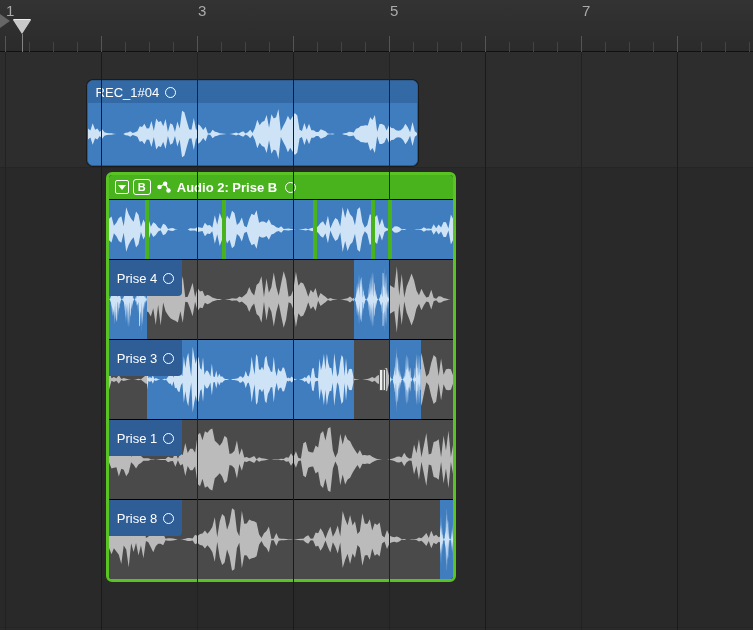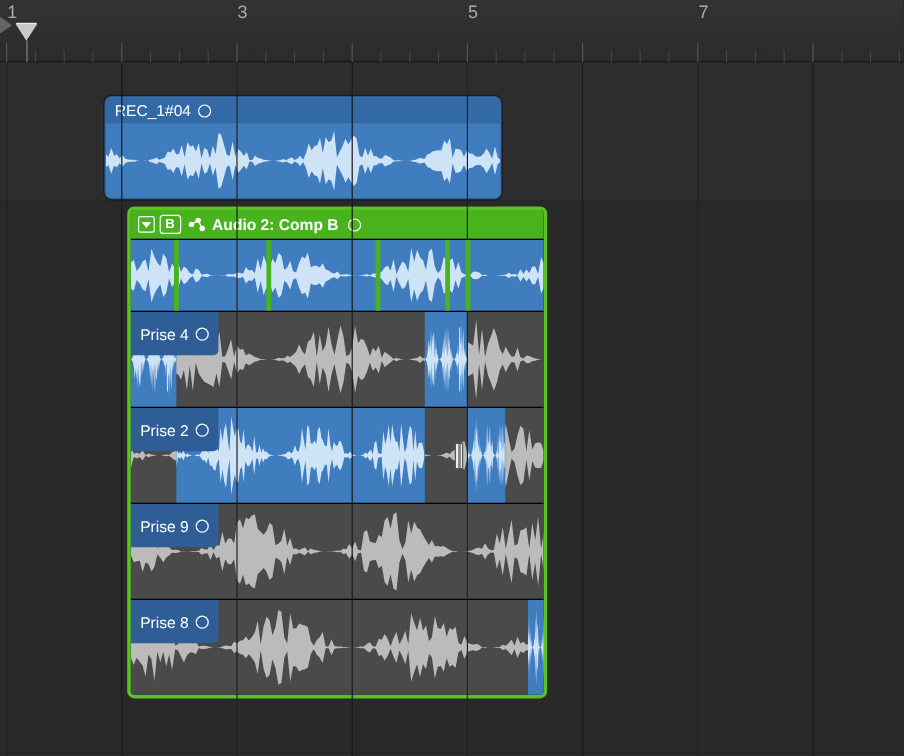--- a/index.html
+++ b/index.html
@@ -290,21 +290,21 @@
       </span>
       <span class="comp-badge">B</span>
       <span class="qf-icon">
         <svg viewBox="0 0 16 16">
             <circle cx="4" cy="8" r="2" fill="#fff"></circle>
             <circle cx="9" cy="5" r="2" fill="#fff"></circle>
             <circle cx="12" cy="11" r="2" fill="#fff"></circle>
             <path d="M4 8 L9 5 L12 11" stroke="#fff" stroke-width="1" fill="none"></path>
           </svg>
       </span>
-      <span class="label">Audio 2: Comp B</span>
+      <span class="label">Audio 2: Prise B</span>
       <span class="loop-ring"></span>
     </div>
 
     <div class="take-row comp-row" style="height:60px">
       <div class="wave-bg">
         <svg class="wave" viewBox="0 0 400 60" preserveAspectRatio="none">
             <path d="M0 30 L0.0 19.0 L2.9 16.9 L5.7 26.2 L8.6 23.1 L11.4 18.2 L14.3 16.5 L17.1 26.7 L20.0 7.3 L22.9 14.5 L25.7 19.0 L28.6 22.2 L31.4 11.6 L34.3 15.1 L37.1 27.4 L40.0 19.8 L42.9 25.1 L45.7 18.8 L48.6 27.1 L51.4 22.5 L54.3 24.3 L57.1 27.9 L60.0 29.2 L62.9 24.1 L65.7 25.3 L68.6 29.4 L71.4 28.8 L74.3 28.5 L77.1 29.8 L80.0 29.9 L82.9 30.0 L85.7 30.0 L88.6 29.9 L91.4 29.9 L94.3 28.8 L97.1 29.0 L100.0 29.1 L102.9 27.5 L105.7 27.9 L108.6 28.6 L111.4 23.1 L114.3 25.9 L117.1 25.3 L120.0 28.2 L122.9 15.4 L125.7 25.2 L128.6 13.2 L131.4 19.9 L134.3 24.0 L137.1 15.7 L140.0 19.7 L142.9 11.0 L145.7 13.1 L148.6 25.4 L151.4 23.2 L154.3 17.8 L157.1 26.5 L160.0 27.6 L162.9 19.4 L165.7 14.0 L168.6 15.6 L171.4 10.5 L174.3 23.2 L177.1 21.9 L180.0 21.8 L182.9 23.4 L185.7 19.6 L188.6 24.9 L191.4 25.8 L194.3 27.8 L197.1 28.4 L200.0 26.7 L202.9 29.4 L205.7 29.3 L208.6 29.0 L211.4 29.5 L214.3 29.8 L217.1 30.0 L220.0 30.0 L222.9 29.8 L225.7 29.5 L228.6 29.1 L231.4 29.8 L234.3 28.7 L237.1 28.1 L240.0 28.4 L242.9 26.7 L245.7 23.4 L248.6 21.7 L251.4 26.1 L254.3 16.1 L257.1 29.0 L260.0 23.0 L262.9 18.2 L265.7 20.2 L268.6 27.0 L271.4 7.0 L274.3 18.3 L277.1 8.2 L280.0 14.6 L282.9 17.3 L285.7 25.6 L288.6 9.5 L291.4 7.4 L294.3 22.6 L297.1 28.2 L300.0 25.5 L302.9 14.6 L305.7 15.8 L308.6 17.5 L311.4 15.3 L314.3 25.9 L317.1 18.7 L320.0 27.5 L322.9 29.1 L325.7 28.9 L328.6 29.5 L331.4 27.0 L334.3 26.7 L337.1 27.6 L340.0 29.7 L342.9 29.5 L345.7 30.0 L348.6 30.0 L351.4 30.0 L354.3 30.0 L357.1 29.8 L360.0 29.7 L362.9 29.4 L365.7 27.8 L368.6 29.3 L371.4 28.9 L374.3 29.6 L377.1 24.7 L380.0 28.7 L382.9 24.9 L385.7 27.9 L388.6 22.4 L391.4 22.5 L394.3 28.9 L397.1 14.7 L400.0 19.8 L400.0 40.2 L397.1 45.3 L394.3 31.1 L391.4 37.5 L388.6 37.6 L385.7 32.1 L382.9 35.1 L380.0 31.3 L377.1 35.3 L374.3 30.4 L371.4 31.1 L368.6 30.7 L365.7 32.2 L362.9 30.6 L360.0 30.3 L357.1 30.2 L354.3 30.0 L351.4 30.0 L348.6 30.0 L345.7 30.0 L342.9 30.5 L340.0 30.3 L337.1 32.4 L334.3 33.3 L331.4 33.0 L328.6 30.5 L325.7 31.1 L322.9 30.9 L320.0 32.5 L317.1 41.3 L314.3 34.1 L311.4 44.7 L308.6 42.5 L305.7 44.2 L302.9 45.4 L300.0 34.5 L297.1 31.8 L294.3 37.4 L291.4 52.6 L288.6 50.5 L285.7 34.4 L282.9 42.7 L280.0 45.4 L277.1 51.8 L274.3 41.7 L271.4 53.0 L268.6 33.0 L265.7 39.8 L262.9 41.8 L260.0 37.0 L257.1 31.0 L254.3 43.9 L251.4 33.9 L248.6 38.3 L245.7 36.6 L242.9 33.3 L240.0 31.6 L237.1 31.9 L234.3 31.3 L231.4 30.2 L228.6 30.9 L225.7 30.5 L222.9 30.2 L220.0 30.0 L217.1 30.0 L214.3 30.2 L211.4 30.5 L208.6 31.0 L205.7 30.7 L202.9 30.6 L200.0 33.3 L197.1 31.6 L194.3 32.2 L191.4 34.2 L188.6 35.1 L185.7 40.4 L182.9 36.6 L180.0 38.2 L177.1 38.1 L174.3 36.8 L171.4 49.5 L168.6 44.4 L165.7 46.0 L162.9 40.6 L160.0 32.4 L157.1 33.5 L154.3 42.2 L151.4 36.8 L148.6 34.6 L145.7 46.9 L142.9 49.0 L140.0 40.3 L137.1 44.3 L134.3 36.0 L131.4 40.1 L128.6 46.8 L125.7 34.8 L122.9 44.6 L120.0 31.8 L117.1 34.7 L114.3 34.1 L111.4 36.9 L108.6 31.4 L105.7 32.1 L102.9 32.5 L100.0 30.9 L97.1 31.0 L94.3 31.2 L91.4 30.1 L88.6 30.1 L85.7 30.0 L82.9 30.0 L80.0 30.1 L77.1 30.2 L74.3 31.5 L71.4 31.2 L68.6 30.6 L65.7 34.7 L62.9 35.9 L60.0 30.8 L57.1 32.1 L54.3 35.7 L51.4 37.5 L48.6 32.9 L45.7 41.2 L42.9 34.9 L40.0 40.2 L37.1 32.6 L34.3 44.9 L31.4 48.4 L28.6 37.8 L25.7 41.0 L22.9 45.5 L20.0 52.7 L17.1 33.3 L14.3 43.5 L11.4 41.8 L8.6 36.9 L5.7 33.8 L2.9 43.1 L0.0 41.0 Z"></path>
           </svg>
       </div>
     <div class="divider" style="left: 36.4px;"></div>
@@ -346,32 +346,32 @@
             <path d="M0 30 L0.0 22.2 L2.9 29.0 L5.7 28.1 L8.6 29.0 L11.4 26.8 L14.3 29.7 L17.1 28.8 L20.0 29.5 L22.9 29.8 L25.7 30.0 L28.6 30.0 L31.4 29.8 L34.3 29.4 L37.1 29.8 L40.0 28.2 L42.9 26.7 L45.7 26.9 L48.6 24.8 L51.4 28.7 L54.3 23.3 L57.1 23.8 L60.0 21.1 L62.9 20.3 L65.7 25.4 L68.6 27.6 L71.4 12.4 L74.3 21.2 L77.1 13.6 L80.0 9.6 L82.9 19.7 L85.7 27.7 L88.6 5.1 L91.4 12.2 L94.3 18.1 L97.1 13.1 L100.0 13.2 L102.9 21.2 L105.7 22.7 L108.6 13.1 L111.4 26.3 L114.3 23.5 L117.1 23.1 L120.0 24.9 L122.9 27.7 L125.7 17.8 L128.6 27.8 L131.4 28.1 L134.3 23.1 L137.1 28.4 L140.0 25.5 L142.9 27.9 L145.7 27.6 L148.6 28.9 L151.4 29.6 L154.3 29.7 L157.1 29.9 L160.0 30.0 L162.9 30.0 L165.7 29.7 L168.6 29.7 L171.4 29.4 L174.3 29.3 L177.1 28.8 L180.0 27.5 L182.9 27.7 L185.7 28.8 L188.6 27.3 L191.4 23.4 L194.3 27.0 L197.1 27.8 L200.0 23.6 L202.9 12.5 L205.7 20.4 L208.6 26.4 L211.4 10.8 L214.3 12.5 L217.1 22.4 L220.0 22.5 L222.9 20.4 L225.7 23.0 L228.6 13.7 L231.4 11.9 L234.3 19.0 L237.1 21.1 L240.0 24.1 L242.9 24.1 L245.7 12.6 L248.6 23.2 L251.4 27.5 L254.3 21.3 L257.1 23.5 L260.0 24.0 L262.9 20.9 L265.7 21.1 L268.6 24.6 L271.4 29.0 L274.3 28.5 L277.1 29.2 L280.0 27.7 L282.9 28.6 L285.7 29.6 L288.6 29.8 L291.4 30.0 L294.3 30.0 L297.1 29.9 L300.0 29.7 L302.9 29.1 L305.7 28.1 L308.6 29.1 L311.4 27.2 L314.3 26.4 L317.1 29.5 L320.0 21.9 L322.9 21.1 L325.7 28.3 L328.6 28.9 L331.4 29.0 L334.3 14.2 L337.1 22.9 L340.0 18.7 L342.9 10.4 L345.7 22.4 L348.6 10.2 L351.4 17.6 L354.3 21.5 L357.1 21.1 L360.0 27.5 L362.9 9.8 L365.7 18.9 L368.6 28.0 L371.4 25.6 L374.3 17.3 L377.1 11.3 L380.0 13.2 L382.9 27.3 L385.7 14.0 L388.6 26.3 L391.4 22.3 L394.3 21.8 L397.1 22.2 L400.0 27.7 L400.0 32.3 L397.1 37.8 L394.3 38.2 L391.4 37.7 L388.6 33.7 L385.7 46.0 L382.9 32.7 L380.0 46.8 L377.1 48.7 L374.3 42.7 L371.4 34.4 L368.6 32.0 L365.7 41.1 L362.9 50.2 L360.0 32.5 L357.1 38.9 L354.3 38.5 L351.4 42.4 L348.6 49.8 L345.7 37.6 L342.9 49.6 L340.0 41.3 L337.1 37.1 L334.3 45.8 L331.4 31.0 L328.6 31.1 L325.7 31.7 L322.9 38.9 L320.0 38.1 L317.1 30.5 L314.3 33.6 L311.4 32.8 L308.6 30.9 L305.7 31.9 L302.9 30.9 L300.0 30.3 L297.1 30.1 L294.3 30.0 L291.4 30.0 L288.6 30.2 L285.7 30.4 L282.9 31.4 L280.0 32.3 L277.1 30.8 L274.3 31.5 L271.4 31.0 L268.6 35.4 L265.7 38.9 L262.9 39.1 L260.0 36.0 L257.1 36.5 L254.3 38.7 L251.4 32.5 L248.6 36.8 L245.7 47.4 L242.9 35.9 L240.0 35.9 L237.1 38.9 L234.3 41.0 L231.4 48.1 L228.6 46.3 L225.7 37.0 L222.9 39.6 L220.0 37.5 L217.1 37.6 L214.3 47.5 L211.4 49.2 L208.6 33.6 L205.7 39.6 L202.9 47.5 L200.0 36.4 L197.1 32.2 L194.3 33.0 L191.4 36.6 L188.6 32.7 L185.7 31.2 L182.9 32.3 L180.0 32.5 L177.1 31.2 L174.3 30.7 L171.4 30.6 L168.6 30.3 L165.7 30.3 L162.9 30.0 L160.0 30.0 L157.1 30.1 L154.3 30.3 L151.4 30.4 L148.6 31.1 L145.7 32.4 L142.9 32.1 L140.0 34.5 L137.1 31.6 L134.3 36.9 L131.4 31.9 L128.6 32.2 L125.7 42.2 L122.9 32.3 L120.0 35.1 L117.1 36.9 L114.3 36.5 L111.4 33.7 L108.6 46.9 L105.7 37.3 L102.9 38.8 L100.0 46.8 L97.1 46.9 L94.3 41.9 L91.4 47.8 L88.6 54.9 L85.7 32.3 L82.9 40.3 L80.0 50.4 L77.1 46.4 L74.3 38.8 L71.4 47.6 L68.6 32.4 L65.7 34.6 L62.9 39.7 L60.0 38.9 L57.1 36.2 L54.3 36.7 L51.4 31.3 L48.6 35.2 L45.7 33.1 L42.9 33.3 L40.0 31.8 L37.1 30.2 L34.3 30.6 L31.4 30.2 L28.6 30.0 L25.7 30.0 L22.9 30.2 L20.0 30.5 L17.1 31.2 L14.3 30.3 L11.4 33.2 L8.6 31.0 L5.7 31.9 L2.9 31.0 L0.0 37.8 Z"></path>
           </svg>
         </div>
         <div class="sel" style="left: 281.28px; width: 30.72px;">
           <svg class="wave" viewBox="0 0 400 60" preserveAspectRatio="none">
             <path d="M0 30 L0.0 22.2 L2.9 29.0 L5.7 28.1 L8.6 29.0 L11.4 26.8 L14.3 29.7 L17.1 28.8 L20.0 29.5 L22.9 29.8 L25.7 30.0 L28.6 30.0 L31.4 29.8 L34.3 29.4 L37.1 29.8 L40.0 28.2 L42.9 26.7 L45.7 26.9 L48.6 24.8 L51.4 28.7 L54.3 23.3 L57.1 23.8 L60.0 21.1 L62.9 20.3 L65.7 25.4 L68.6 27.6 L71.4 12.4 L74.3 21.2 L77.1 13.6 L80.0 9.6 L82.9 19.7 L85.7 27.7 L88.6 5.1 L91.4 12.2 L94.3 18.1 L97.1 13.1 L100.0 13.2 L102.9 21.2 L105.7 22.7 L108.6 13.1 L111.4 26.3 L114.3 23.5 L117.1 23.1 L120.0 24.9 L122.9 27.7 L125.7 17.8 L128.6 27.8 L131.4 28.1 L134.3 23.1 L137.1 28.4 L140.0 25.5 L142.9 27.9 L145.7 27.6 L148.6 28.9 L151.4 29.6 L154.3 29.7 L157.1 29.9 L160.0 30.0 L162.9 30.0 L165.7 29.7 L168.6 29.7 L171.4 29.4 L174.3 29.3 L177.1 28.8 L180.0 27.5 L182.9 27.7 L185.7 28.8 L188.6 27.3 L191.4 23.4 L194.3 27.0 L197.1 27.8 L200.0 23.6 L202.9 12.5 L205.7 20.4 L208.6 26.4 L211.4 10.8 L214.3 12.5 L217.1 22.4 L220.0 22.5 L222.9 20.4 L225.7 23.0 L228.6 13.7 L231.4 11.9 L234.3 19.0 L237.1 21.1 L240.0 24.1 L242.9 24.1 L245.7 12.6 L248.6 23.2 L251.4 27.5 L254.3 21.3 L257.1 23.5 L260.0 24.0 L262.9 20.9 L265.7 21.1 L268.6 24.6 L271.4 29.0 L274.3 28.5 L277.1 29.2 L280.0 27.7 L282.9 28.6 L285.7 29.6 L288.6 29.8 L291.4 30.0 L294.3 30.0 L297.1 29.9 L300.0 29.7 L302.9 29.1 L305.7 28.1 L308.6 29.1 L311.4 27.2 L314.3 26.4 L317.1 29.5 L320.0 21.9 L322.9 21.1 L325.7 28.3 L328.6 28.9 L331.4 29.0 L334.3 14.2 L337.1 22.9 L340.0 18.7 L342.9 10.4 L345.7 22.4 L348.6 10.2 L351.4 17.6 L354.3 21.5 L357.1 21.1 L360.0 27.5 L362.9 9.8 L365.7 18.9 L368.6 28.0 L371.4 25.6 L374.3 17.3 L377.1 11.3 L380.0 13.2 L382.9 27.3 L385.7 14.0 L388.6 26.3 L391.4 22.3 L394.3 21.8 L397.1 22.2 L400.0 27.7 L400.0 32.3 L397.1 37.8 L394.3 38.2 L391.4 37.7 L388.6 33.7 L385.7 46.0 L382.9 32.7 L380.0 46.8 L377.1 48.7 L374.3 42.7 L371.4 34.4 L368.6 32.0 L365.7 41.1 L362.9 50.2 L360.0 32.5 L357.1 38.9 L354.3 38.5 L351.4 42.4 L348.6 49.8 L345.7 37.6 L342.9 49.6 L340.0 41.3 L337.1 37.1 L334.3 45.8 L331.4 31.0 L328.6 31.1 L325.7 31.7 L322.9 38.9 L320.0 38.1 L317.1 30.5 L314.3 33.6 L311.4 32.8 L308.6 30.9 L305.7 31.9 L302.9 30.9 L300.0 30.3 L297.1 30.1 L294.3 30.0 L291.4 30.0 L288.6 30.2 L285.7 30.4 L282.9 31.4 L280.0 32.3 L277.1 30.8 L274.3 31.5 L271.4 31.0 L268.6 35.4 L265.7 38.9 L262.9 39.1 L260.0 36.0 L257.1 36.5 L254.3 38.7 L251.4 32.5 L248.6 36.8 L245.7 47.4 L242.9 35.9 L240.0 35.9 L237.1 38.9 L234.3 41.0 L231.4 48.1 L228.6 46.3 L225.7 37.0 L222.9 39.6 L220.0 37.5 L217.1 37.6 L214.3 47.5 L211.4 49.2 L208.6 33.6 L205.7 39.6 L202.9 47.5 L200.0 36.4 L197.1 32.2 L194.3 33.0 L191.4 36.6 L188.6 32.7 L185.7 31.2 L182.9 32.3 L180.0 32.5 L177.1 31.2 L174.3 30.7 L171.4 30.6 L168.6 30.3 L165.7 30.3 L162.9 30.0 L160.0 30.0 L157.1 30.1 L154.3 30.3 L151.4 30.4 L148.6 31.1 L145.7 32.4 L142.9 32.1 L140.0 34.5 L137.1 31.6 L134.3 36.9 L131.4 31.9 L128.6 32.2 L125.7 42.2 L122.9 32.3 L120.0 35.1 L117.1 36.9 L114.3 36.5 L111.4 33.7 L108.6 46.9 L105.7 37.3 L102.9 38.8 L100.0 46.8 L97.1 46.9 L94.3 41.9 L91.4 47.8 L88.6 54.9 L85.7 32.3 L82.9 40.3 L80.0 50.4 L77.1 46.4 L74.3 38.8 L71.4 47.6 L68.6 32.4 L65.7 34.6 L62.9 39.7 L60.0 38.9 L57.1 36.2 L54.3 36.7 L51.4 31.3 L48.6 35.2 L45.7 33.1 L42.9 33.3 L40.0 31.8 L37.1 30.2 L34.3 30.6 L31.4 30.2 L28.6 30.0 L25.7 30.0 L22.9 30.2 L20.0 30.5 L17.1 31.2 L14.3 30.3 L11.4 33.2 L8.6 31.0 L5.7 31.9 L2.9 31.0 L0.0 37.8 Z"></path>
           </svg>
         </div>
         <div class="splice-handle" style="left: 270.6px;"></div>
         <div class="row-header">
-          <span>Prise 2</span>
+          <span>Prise 3</span>
           <span class="loop-ring"></span>
         </div>
       </div>
       <div class="take-row">
         <div class="body">
           <svg class="wave" viewBox="0 0 400 60" preserveAspectRatio="none">
             <path d="M0 30 L0.0 27.7 L2.9 23.2 L5.7 23.8 L8.6 24.1 L11.4 17.0 L14.3 22.9 L17.1 22.2 L20.0 17.2 L22.9 20.1 L25.7 28.0 L28.6 26.0 L31.4 23.2 L34.3 26.2 L37.1 27.4 L40.0 29.1 L42.9 29.0 L45.7 29.1 L48.6 29.9 L51.4 29.9 L54.3 30.0 L57.1 29.9 L60.0 29.7 L62.9 29.7 L65.7 29.6 L68.6 27.9 L71.4 28.7 L74.3 28.8 L77.1 24.5 L80.0 29.4 L82.9 25.5 L85.7 26.6 L88.6 17.5 L91.4 25.0 L94.3 21.8 L97.1 21.8 L100.0 24.9 L102.9 11.5 L105.7 9.6 L108.6 15.3 L111.4 8.5 L114.3 9.7 L117.1 7.4 L120.0 6.5 L122.9 15.7 L125.7 17.5 L128.6 19.5 L131.4 17.0 L134.3 11.9 L137.1 13.6 L140.0 25.9 L142.9 25.2 L145.7 23.3 L148.6 15.6 L151.4 26.5 L154.3 21.4 L157.1 28.4 L160.0 28.1 L162.9 29.1 L165.7 28.3 L168.6 27.4 L171.4 29.8 L174.3 28.2 L177.1 29.0 L180.0 29.3 L182.9 29.7 L185.7 30.0 L188.6 30.0 L191.4 29.9 L194.3 29.9 L197.1 29.8 L200.0 29.4 L202.9 29.6 L205.7 28.3 L208.6 28.6 L211.4 25.3 L214.3 28.2 L217.1 23.7 L220.0 28.9 L222.9 29.2 L225.7 17.6 L228.6 16.6 L231.4 23.8 L234.3 24.4 L237.1 24.7 L240.0 19.4 L242.9 20.9 L245.7 10.5 L248.6 8.3 L251.4 15.5 L254.3 6.5 L257.1 5.3 L260.0 23.0 L262.9 28.5 L265.7 24.6 L268.6 10.5 L271.4 18.6 L274.3 11.0 L277.1 14.9 L280.0 16.1 L282.9 20.0 L285.7 23.0 L288.6 25.9 L291.4 22.8 L294.3 26.8 L297.1 26.6 L300.0 27.0 L302.9 26.6 L305.7 27.9 L308.6 28.9 L311.4 29.7 L314.3 29.8 L317.1 30.0 L320.0 30.0 L322.9 30.0 L325.7 29.8 L328.6 29.4 L331.4 28.9 L334.3 27.9 L337.1 27.7 L340.0 28.4 L342.9 24.9 L345.7 28.0 L348.6 29.3 L351.4 29.1 L354.3 18.7 L357.1 25.2 L360.0 14.6 L362.9 28.3 L365.7 19.3 L368.6 9.8 L371.4 26.2 L374.3 25.4 L377.1 16.8 L380.0 16.1 L382.9 14.7 L385.7 28.3 L388.6 11.8 L391.4 23.1 L394.3 8.1 L397.1 28.3 L400.0 17.2 L400.0 42.8 L397.1 31.7 L394.3 51.9 L391.4 36.9 L388.6 48.2 L385.7 31.7 L382.9 45.3 L380.0 43.9 L377.1 43.2 L374.3 34.6 L371.4 33.8 L368.6 50.2 L365.7 40.7 L362.9 31.7 L360.0 45.4 L357.1 34.8 L354.3 41.3 L351.4 30.9 L348.6 30.7 L345.7 32.0 L342.9 35.1 L340.0 31.6 L337.1 32.3 L334.3 32.1 L331.4 31.1 L328.6 30.6 L325.7 30.2 L322.9 30.0 L320.0 30.0 L317.1 30.0 L314.3 30.2 L311.4 30.3 L308.6 31.1 L305.7 32.1 L302.9 33.4 L300.0 33.0 L297.1 33.4 L294.3 33.2 L291.4 37.2 L288.6 34.1 L285.7 37.0 L282.9 40.0 L280.0 43.9 L277.1 45.1 L274.3 49.0 L271.4 41.4 L268.6 49.5 L265.7 35.4 L262.9 31.5 L260.0 37.0 L257.1 54.7 L254.3 53.5 L251.4 44.5 L248.6 51.7 L245.7 49.5 L242.9 39.1 L240.0 40.6 L237.1 35.3 L234.3 35.6 L231.4 36.2 L228.6 43.4 L225.7 42.4 L222.9 30.8 L220.0 31.1 L217.1 36.3 L214.3 31.8 L211.4 34.7 L208.6 31.4 L205.7 31.7 L202.9 30.4 L200.0 30.6 L197.1 30.2 L194.3 30.1 L191.4 30.1 L188.6 30.0 L185.7 30.0 L182.9 30.3 L180.0 30.7 L177.1 31.0 L174.3 31.8 L171.4 30.2 L168.6 32.6 L165.7 31.7 L162.9 30.9 L160.0 31.9 L157.1 31.6 L154.3 38.6 L151.4 33.5 L148.6 44.4 L145.7 36.7 L142.9 34.8 L140.0 34.1 L137.1 46.4 L134.3 48.1 L131.4 43.0 L128.6 40.5 L125.7 42.5 L122.9 44.3 L120.0 53.5 L117.1 52.6 L114.3 50.3 L111.4 51.5 L108.6 44.7 L105.7 50.4 L102.9 48.5 L100.0 35.1 L97.1 38.2 L94.3 38.2 L91.4 35.0 L88.6 42.5 L85.7 33.4 L82.9 34.5 L80.0 30.6 L77.1 35.5 L74.3 31.2 L71.4 31.3 L68.6 32.1 L65.7 30.4 L62.9 30.3 L60.0 30.3 L57.1 30.1 L54.3 30.0 L51.4 30.1 L48.6 30.1 L45.7 30.9 L42.9 31.0 L40.0 30.9 L37.1 32.6 L34.3 33.8 L31.4 36.8 L28.6 34.0 L25.7 32.0 L22.9 39.9 L20.0 42.8 L17.1 37.8 L14.3 37.1 L11.4 43.0 L8.6 35.9 L5.7 36.2 L2.9 36.8 L0.0 32.3 Z"></path>
           </svg>
         </div>
         <div class="row-header">
-          <span>Prise 9</span>
+          <span>Prise 1</span>
           <span class="loop-ring"></span>
         </div>
       </div>
       <div class="take-row">
         <div class="body">
           <svg class="wave" viewBox="0 0 400 60" preserveAspectRatio="none">
             <path d="M0 30 L0.0 23.5 L2.9 18.8 L5.7 23.4 L8.6 20.9 L11.4 18.5 L14.3 11.4 L17.1 25.5 L20.0 22.5 L22.9 8.7 L25.7 27.2 L28.6 20.6 L31.4 27.3 L34.3 17.9 L37.1 25.7 L40.0 15.7 L42.9 28.8 L45.7 28.0 L48.6 24.2 L51.4 20.4 L54.3 24.9 L57.1 26.7 L60.0 26.7 L62.9 25.7 L65.7 29.5 L68.6 29.0 L71.4 29.0 L74.3 29.3 L77.1 29.7 L80.0 30.0 L82.9 30.0 L85.7 29.9 L88.6 29.4 L91.4 28.8 L94.3 28.9 L97.1 29.2 L100.0 26.4 L102.9 27.4 L105.7 25.8 L108.6 25.4 L111.4 23.1 L114.3 25.6 L117.1 23.5 L120.0 20.6 L122.9 13.1 L125.7 28.2 L128.6 16.4 L131.4 10.6 L134.3 12.6 L137.1 22.5 L140.0 17.1 L142.9 6.3 L145.7 7.5 L148.6 23.5 L151.4 27.6 L154.3 8.2 L157.1 18.0 L160.0 17.9 L162.9 14.8 L165.7 15.7 L168.6 16.1 L171.4 17.3 L174.3 26.0 L177.1 28.9 L180.0 25.3 L182.9 23.5 L185.7 20.1 L188.6 29.5 L191.4 29.4 L194.3 25.0 L197.1 29.1 L200.0 29.4 L202.9 29.5 L205.7 29.7 L208.6 29.8 L211.4 29.9 L214.3 30.0 L217.1 29.9 L220.0 29.7 L222.9 29.4 L225.7 29.4 L228.6 27.7 L231.4 26.7 L234.3 29.5 L237.1 29.2 L240.0 24.6 L242.9 25.2 L245.7 21.5 L248.6 24.5 L251.4 29.2 L254.3 24.1 L257.1 20.2 L260.0 28.0 L262.9 24.3 L265.7 19.4 L268.6 27.8 L271.4 8.3 L274.3 14.6 L277.1 19.1 L280.0 11.3 L282.9 19.4 L285.7 16.1 L288.6 25.9 L291.4 23.7 L294.3 10.1 L297.1 17.8 L300.0 18.3 L302.9 14.6 L305.7 23.2 L308.6 17.7 L311.4 19.0 L314.3 17.0 L317.1 27.0 L320.0 28.4 L322.9 22.8 L325.7 26.9 L328.6 27.9 L331.4 28.2 L334.3 27.8 L337.1 28.4 L340.0 29.9 L342.9 29.7 L345.7 30.0 L348.6 30.0 L351.4 29.9 L354.3 29.8 L357.1 29.7 L360.0 28.4 L362.9 29.0 L365.7 27.3 L368.6 25.0 L371.4 28.9 L374.3 23.3 L377.1 27.5 L380.0 26.4 L382.9 28.3 L385.7 27.4 L388.6 25.9 L391.4 12.3 L394.3 27.0 L397.1 22.3 L400.0 11.1 L400.0 48.9 L397.1 37.7 L394.3 33.0 L391.4 47.7 L388.6 34.1 L385.7 32.6 L382.9 31.7 L380.0 33.6 L377.1 32.5 L374.3 36.7 L371.4 31.1 L368.6 35.0 L365.7 32.7 L362.9 31.0 L360.0 31.6 L357.1 30.3 L354.3 30.2 L351.4 30.1 L348.6 30.0 L345.7 30.0 L342.9 30.3 L340.0 30.1 L337.1 31.6 L334.3 32.2 L331.4 31.8 L328.6 32.1 L325.7 33.1 L322.9 37.2 L320.0 31.6 L317.1 33.0 L314.3 43.0 L311.4 41.0 L308.6 42.3 L305.7 36.8 L302.9 45.4 L300.0 41.7 L297.1 42.2 L294.3 49.9 L291.4 36.3 L288.6 34.1 L285.7 43.9 L282.9 40.6 L280.0 48.7 L277.1 40.9 L274.3 45.4 L271.4 51.7 L268.6 32.2 L265.7 40.6 L262.9 35.7 L260.0 32.0 L257.1 39.8 L254.3 35.9 L251.4 30.8 L248.6 35.5 L245.7 38.5 L242.9 34.8 L240.0 35.4 L237.1 30.8 L234.3 30.5 L231.4 33.3 L228.6 32.3 L225.7 30.6 L222.9 30.6 L220.0 30.3 L217.1 30.1 L214.3 30.0 L211.4 30.1 L208.6 30.2 L205.7 30.3 L202.9 30.5 L200.0 30.6 L197.1 30.9 L194.3 35.0 L191.4 30.6 L188.6 30.5 L185.7 39.9 L182.9 36.5 L180.0 34.7 L177.1 31.1 L174.3 34.0 L171.4 42.7 L168.6 43.9 L165.7 44.3 L162.9 45.2 L160.0 42.1 L157.1 42.0 L154.3 51.8 L151.4 32.4 L148.6 36.5 L145.7 52.5 L142.9 53.7 L140.0 42.9 L137.1 37.5 L134.3 47.4 L131.4 49.4 L128.6 43.6 L125.7 31.8 L122.9 46.9 L120.0 39.4 L117.1 36.5 L114.3 34.4 L111.4 36.9 L108.6 34.6 L105.7 34.2 L102.9 32.6 L100.0 33.6 L97.1 30.8 L94.3 31.1 L91.4 31.2 L88.6 30.6 L85.7 30.1 L82.9 30.0 L80.0 30.0 L77.1 30.3 L74.3 30.7 L71.4 31.0 L68.6 31.0 L65.7 30.5 L62.9 34.3 L60.0 33.3 L57.1 33.3 L54.3 35.1 L51.4 39.6 L48.6 35.8 L45.7 32.0 L42.9 31.2 L40.0 44.3 L37.1 34.3 L34.3 42.1 L31.4 32.7 L28.6 39.4 L25.7 32.8 L22.9 51.3 L20.0 37.5 L17.1 34.5 L14.3 48.6 L11.4 41.5 L8.6 39.1 L5.7 36.6 L2.9 41.2 L0.0 36.5 Z"></path>
           </svg>
         </div>
         <div class="sel" style="left: 331.2px; width: 19.2px;">

